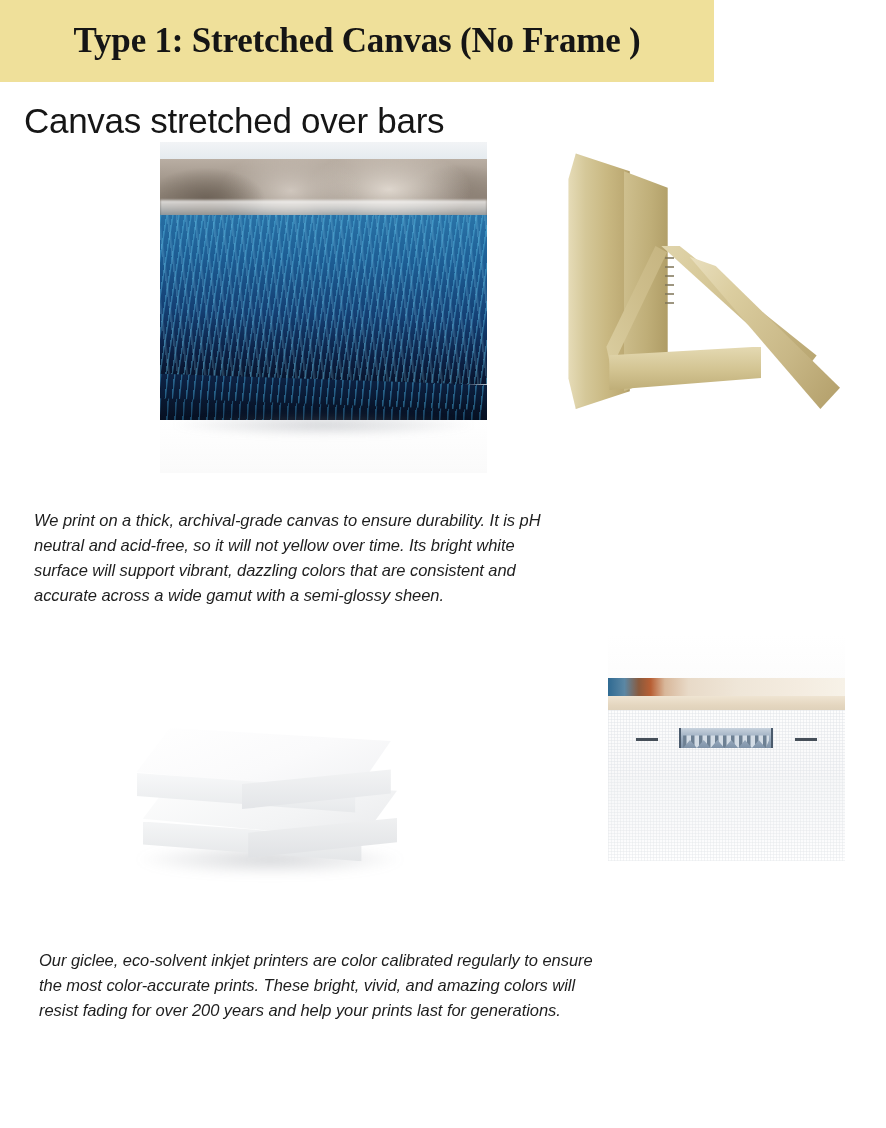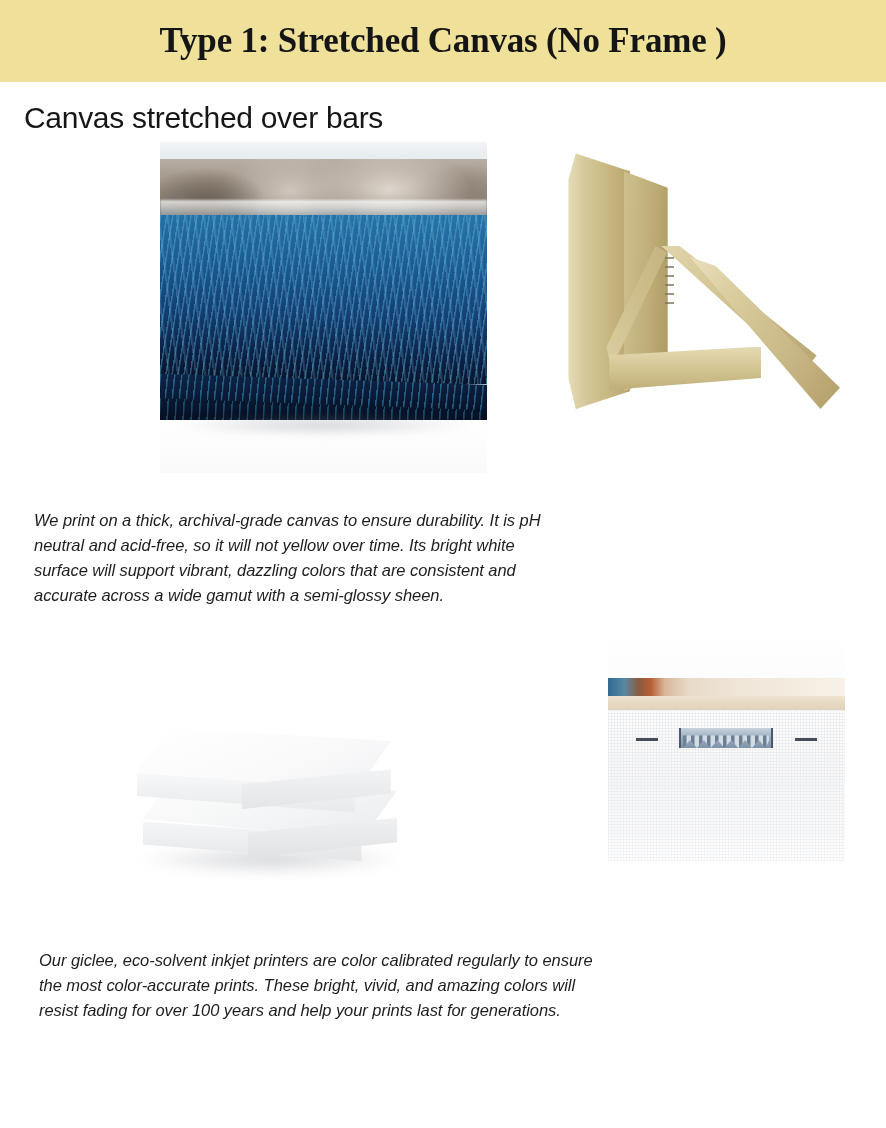--- a/index.html
+++ b/index.html
@@ -20,42 +20,42 @@
     margin: 0 auto;
     background: #ffffff;
     overflow: hidden;
   }
 
   
   .header-band {
     position: absolute;
     left: 0;
     top: 0;
-    width: 886px;
+    width: 714px;
     height: 82px;
     background: #efe09a;
     display: flex;
     align-items: center;
     justify-content: center;
   }
   .header-title {
     font-family: "Liberation Serif", "DejaVu Serif", serif;
     font-weight: bold;
     font-size: 35px;
     letter-spacing: -0.2px;
     color: #151515;
     white-space: nowrap;
   }
 
   
   .subtitle-canvas-bars {
     position: absolute;
     left: 24px;
     top: 101px;
-    font-size: 30px;
+    font-size: 35px;
     font-weight: 400;
     color: #161616;
     letter-spacing: -0.3px;
     white-space: nowrap;
   }
 
   
   .photo-canvas-corner {
     position: absolute;
     left: 160px;
@@ -400,16 +400,16 @@
     <div class="stack-shadow"></div>
     <div class="stack-lower-top"></div>
     <div class="stack-lower-edge"></div>
     <div class="stack-lower-edge2"></div>
     <div class="stack-upper-top"></div>
     <div class="stack-upper-edge"></div>
     <div class="stack-upper-edge2"></div>
   </div>
 
   <div class="block-color">
-    <p class="body-copy">Our giclee, eco-solvent inkjet printers are color calibrated regularly to ensure the most color-accurate prints. These bright, vivid, and amazing colors will resist fading for over 100 years and help your prints last for generations.</p>
+    <p class="body-copy">Our giclee, eco-solvent inkjet printers are color calibrated regularly to ensure the most color-accurate prints. These bright, vivid, and amazing colors will resist fading for over 200 years and help your prints last for generations.</p>
   </div>
 
 </div>
 
 </body></html>

